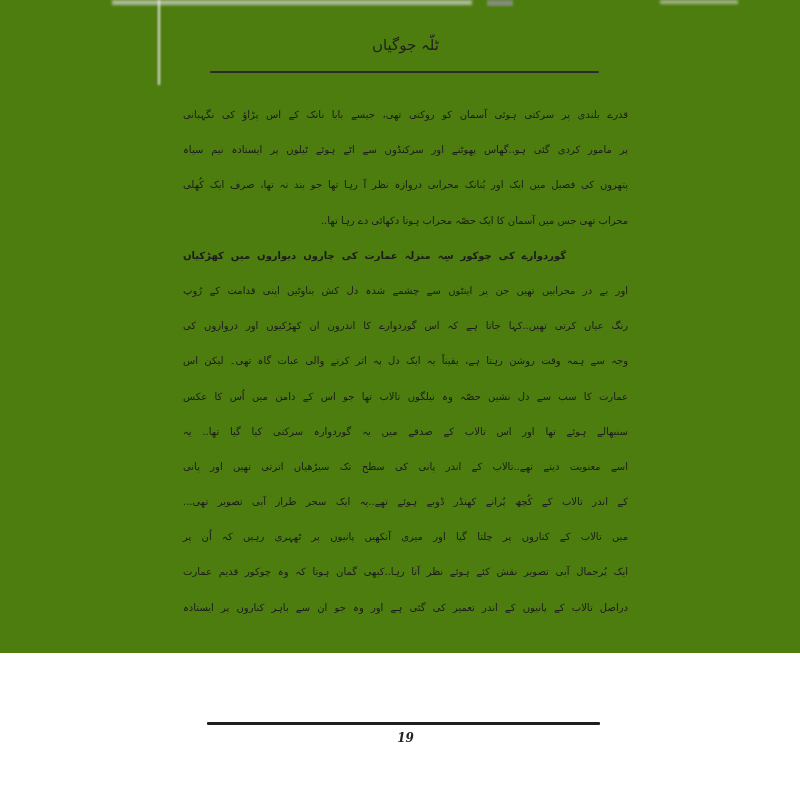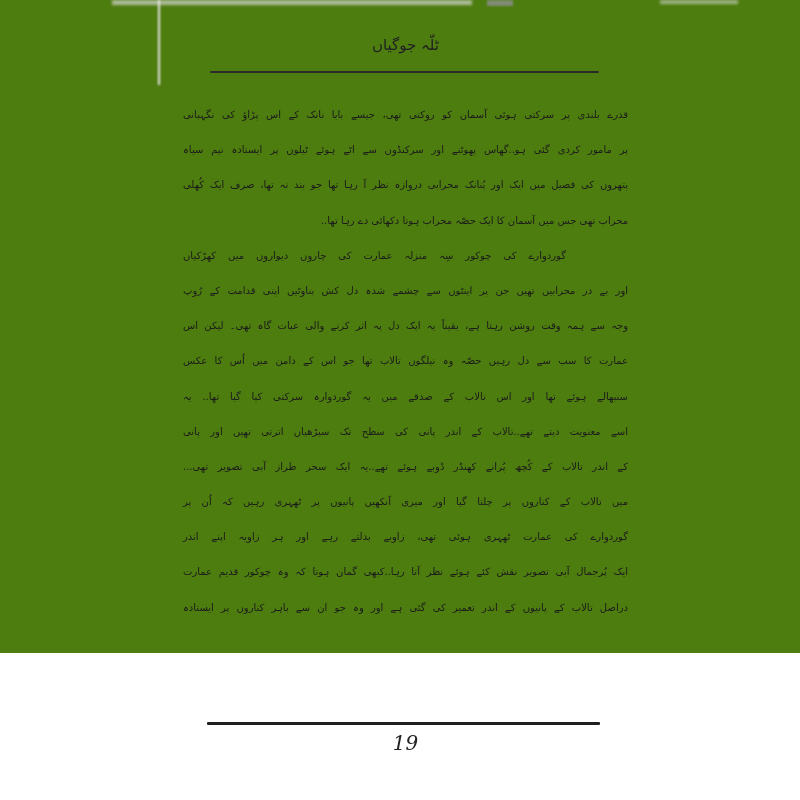--- a/index.html
+++ b/index.html
@@ -63,39 +63,40 @@
     text-align: justify;
     text-align-last: justify;
     box-sizing: border-box;
   }
   .line.para-end {
     text-align: right;
     text-align-last: right;
   }
   .line.indent-first {
     padding-right: 62px;
+    font-weight: bold;
   }
 
   
   .footer-rule {
     position: absolute;
     left: 207px; top: 722px;
     width: 393px; height: 3px;
     background: #1f1f1f;
     border-radius: 1px;
   }
   .page-number {
     position: absolute;
     left: 183px; top: 731px;
     width: 445px;
     text-align: center;
     font-family: "DejaVu Serif", serif;
     font-style: italic;
-    font-weight: normal;
-    font-size: 20px;
+    font-weight: bold;
+    font-size: 12px;
     color: #222222;
   }
 </style>
 </head>
 <body>
 
 <div class="page">
 
   <div class="artifact strip1"></div>
   <div class="artifact smudge"></div>
@@ -107,27 +108,27 @@
 
   <div class="body-text">
 
     <div class="line">قدرے بلندی پر سرکتی ہوئی آسمان کو روکتی تھی، جیسے بابا نانک کے اس پڑاؤ کی نگہبانی</div>
     <div class="line">پر مامور کردی گئی ہو..گھاس پھوٹنے اور سرکنڈوں سے اٹے ہوئے ٹیلوں پر ایستادہ نیم سیاہ</div>
     <div class="line">پتھروں کی فصیل میں ایک اور پُنانک محرابی دروازہ نظر آ رہا تھا جو بند نہ تھا، صرف ایک کُھلی</div>
     <div class="line para-end">محراب تھی جس میں آسمان کا ایک حصّہ محراب ہوتا دکھائی دے رہا تھا..</div>
 
     <div class="line indent-first">گوردوارے کی چوکور سِہ منزلہ عمارت کی چاروں دیواروں میں کھڑکیاں</div>
     <div class="line">اور بے در محرابیں تھیں جن پر اینٹوں سے چشمے شدہ دل کش بناوٹیں اپنی قدامت کے رُوپ</div>
+    <div class="line">رنگ عیاں کرتی تھیں..کہا جاتا ہے کہ اس گوردوارے کا اندرون ان کھڑکیوں اور دروازوں کی</div>
     <div class="line">وجہ سے ہمہ وقت روشن رہتا ہے، یقیناً یہ ایک دل پہ اثر کرنے والی عبات گاہ تھی۔ لیکن اس</div>
-    <div class="line">عمارت کا سب سے دل رہیں حصّہ وہ نیلگوں تالاب تھا جو اس کے دامن میں اُس کا عکس</div>
+    <div class="line">عمارت کا سب سے دل نشیں حصّہ وہ نیلگوں تالاب تھا جو اس کے دامن میں اُس کا عکس</div>
     <div class="line">سنبھالے ہوئے تھا اور اس تالاب کے صدقے میں یہ گوردوارہ سرکتی کیا گیا تھا.. یہ</div>
     <div class="line">اسے معنویت دیتے تھے..تالاب کے اندر پانی کی سطح تک سیڑھیاں اترتی تھیں اور پانی</div>
     <div class="line">کے اندر تالاب کے کُچھ پُرانے کھنڈر ڈوبے ہوئے تھے..یہ ایک سحر طراز آبی تصویر تھی...</div>
     <div class="line">میں تالاب کے کناروں پر چلتا گیا اور میری آنکھیں پانیوں پر ٹھہری رہیں کہ اُن پر</div>
-    <div class="line">گوردوارے کی عمارت ٹھہری ہوئی تھی، زاویے بدلتے رہے اور ہر زاویہ اپنے اندر</div>
     <div class="line">ایک پُرجمال آبی تصویر نقش کئے ہوئے نظر آتا رہا..کبھی گمان ہوتا کہ وہ چوکور قدیم عمارت</div>
     <div class="line">دراصل تالاب کے پانیوں کے اندر تعمیر کی گئی ہے اور وہ جو ان سے باہر کناروں پر ایستادہ</div>
   </div>
 
   <div class="footer-rule"></div>
   <div class="page-number">19</div>
 
 </div>
 
 </body></html>

